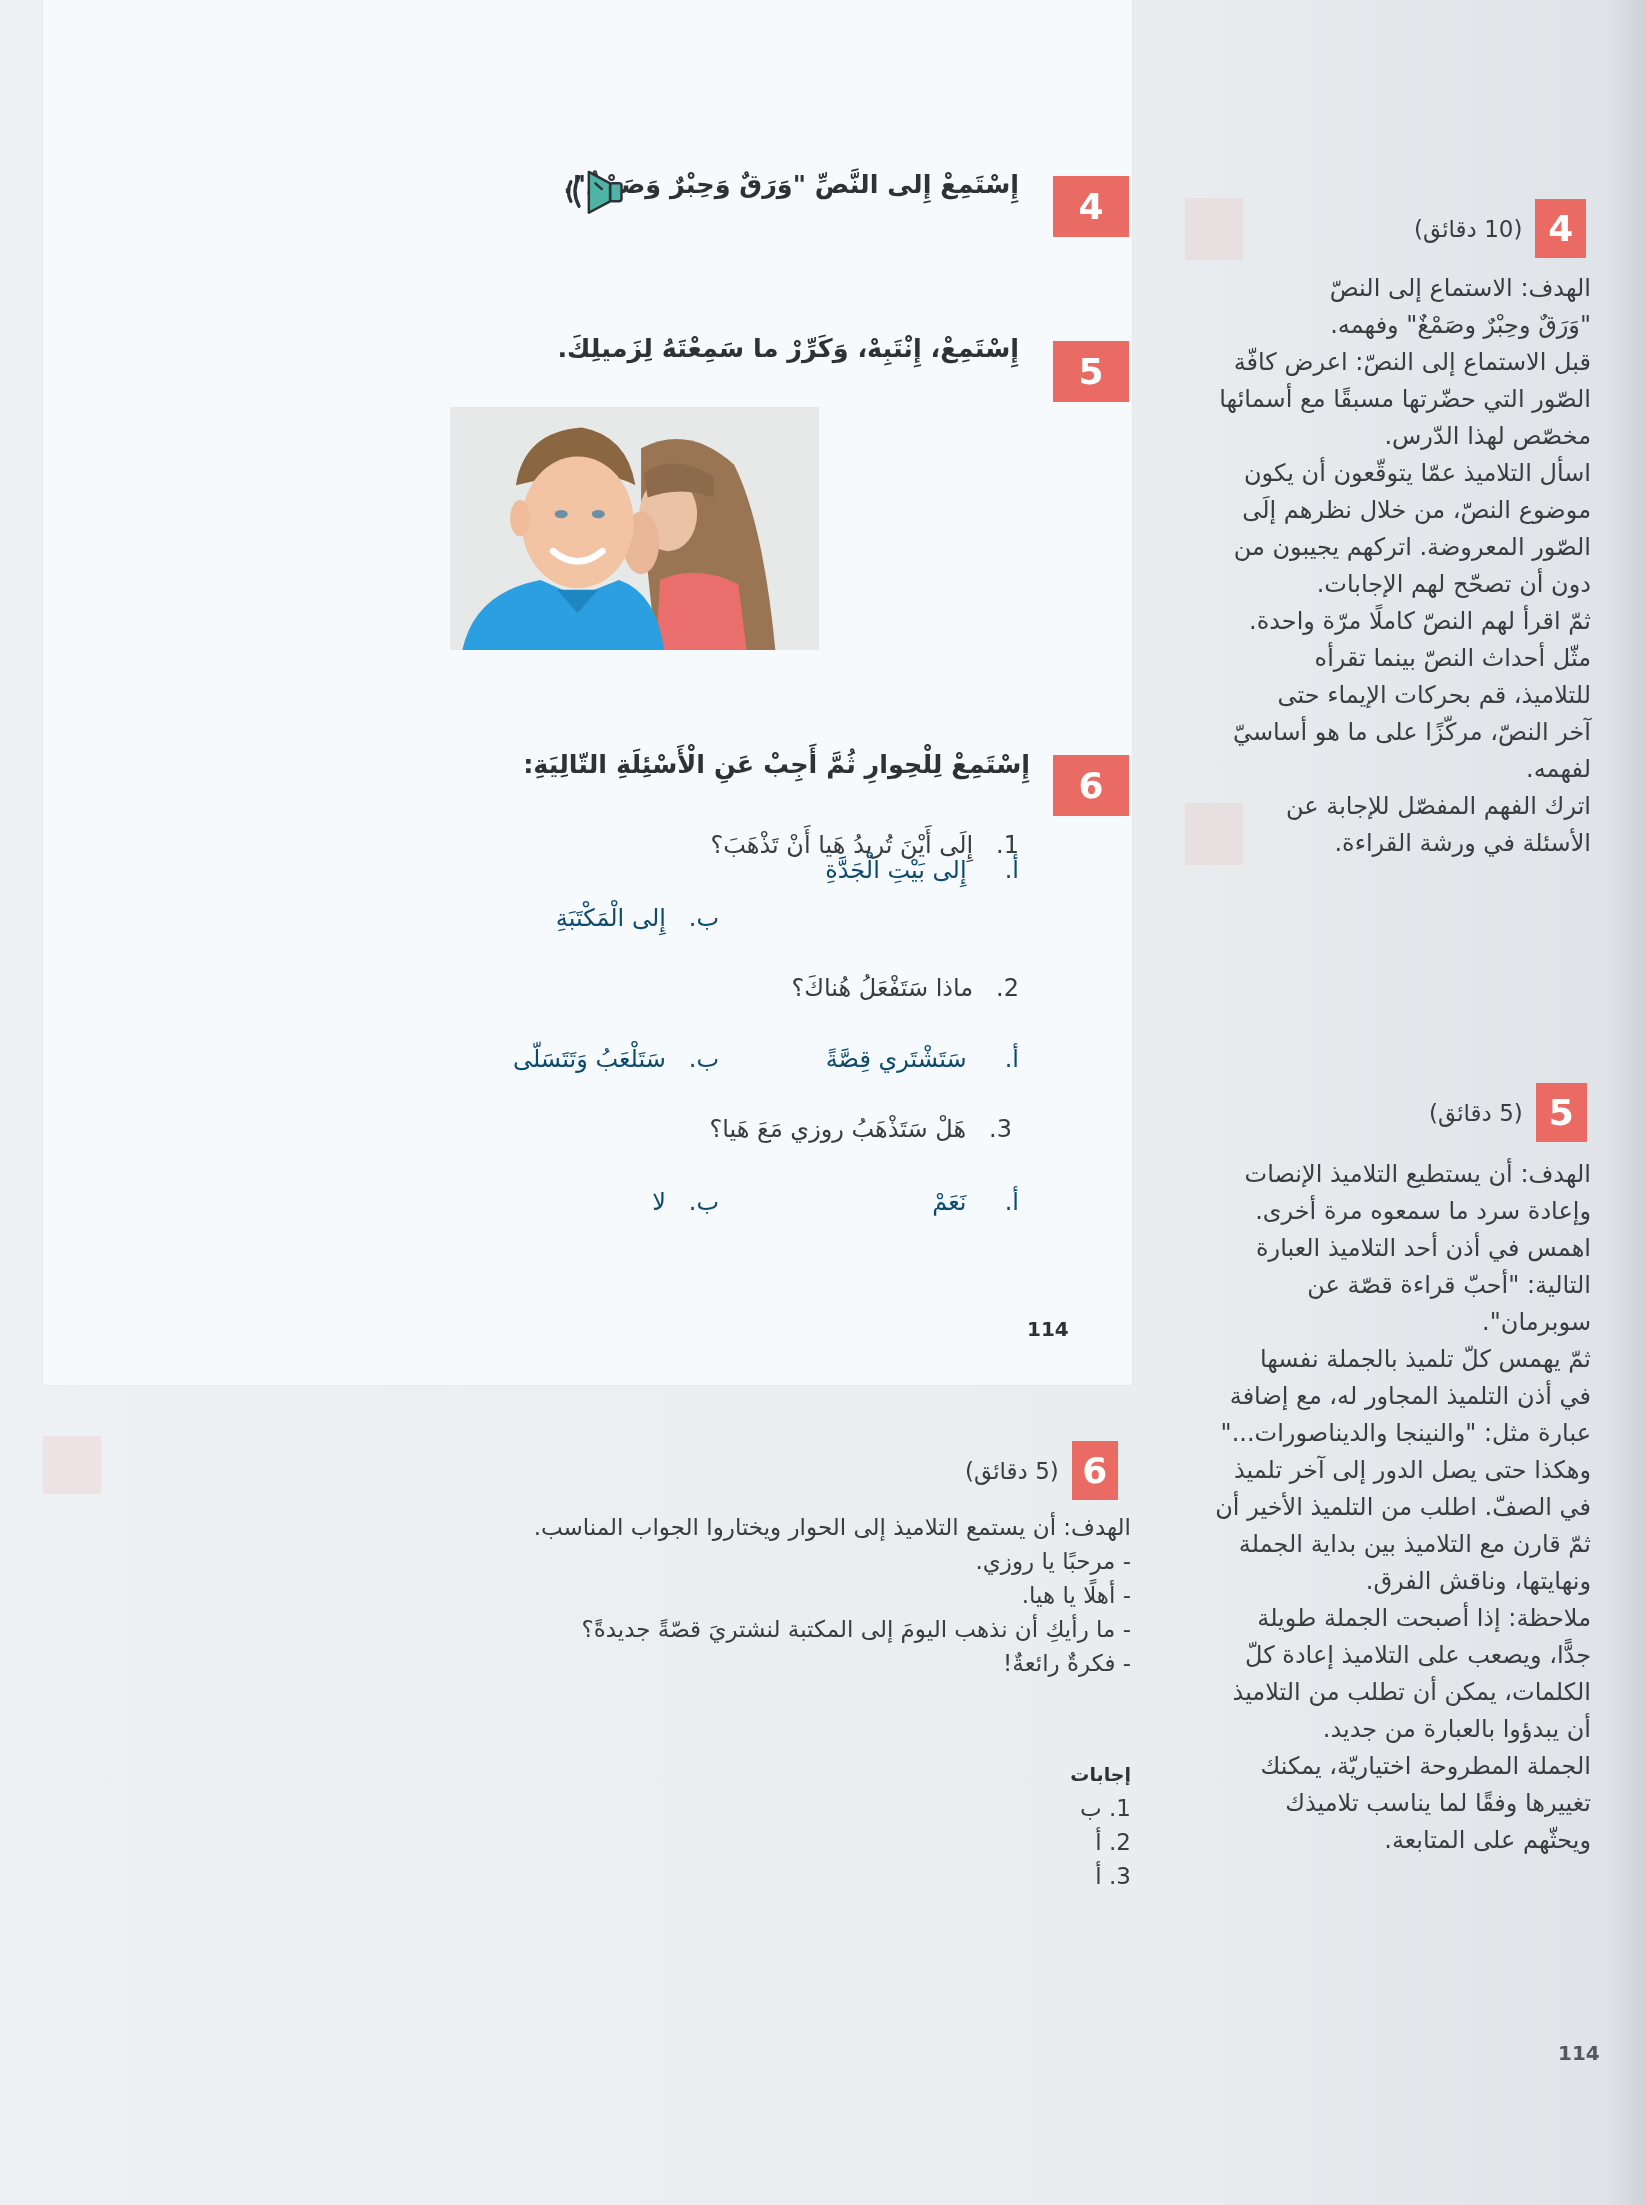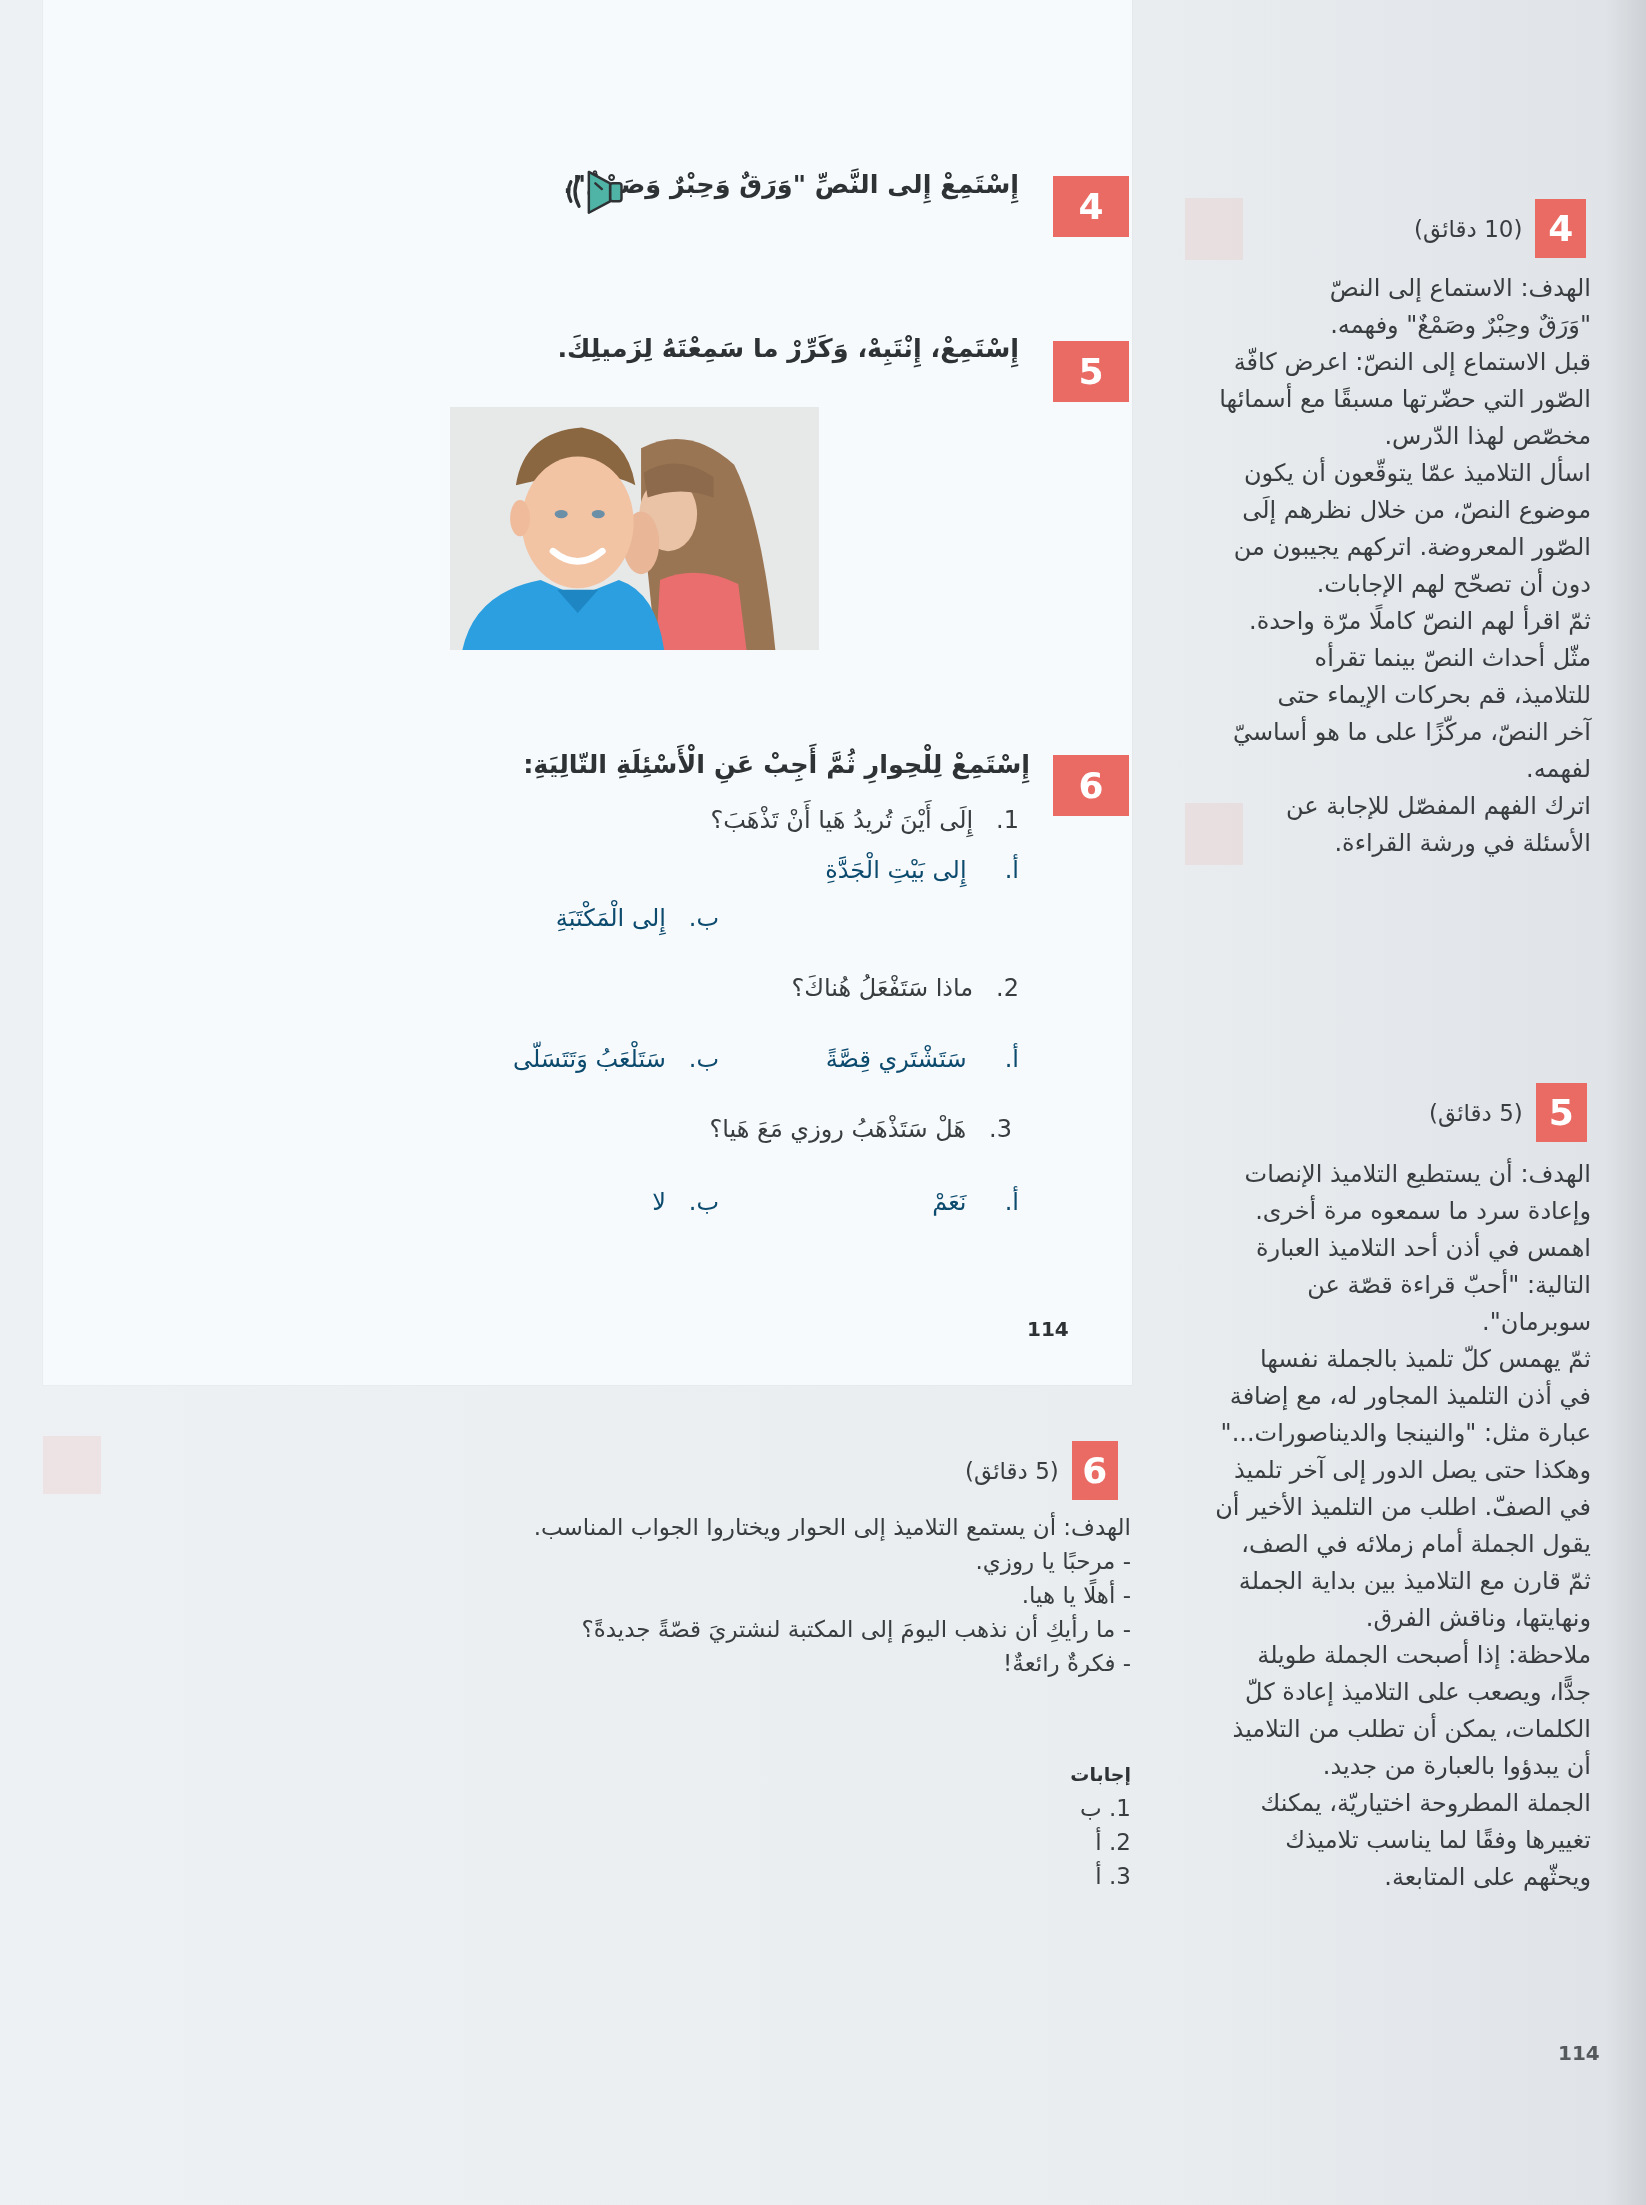--- a/index.html
+++ b/index.html
@@ -126,21 +126,21 @@
       <path d="M15 295 Q30 225 110 210 L155 230 L205 210 Q250 225 260 295 Z" fill="#2b9fe0"></path>
       <path d="M130 222 L155 250 L180 222" fill="#1f86c4"></path>
     </svg>
   </div>
 
   <div class="num-box" style="left:1010px;top:755px;">
     <span>6</span>
   </div>
   <div class="ex-title" style="right:102px;top:749px;">إِسْتَمِعْ لِلْحِوارِ ثُمَّ أَجِبْ عَنِ الْأَسْئِلَةِ التّالِيَةِ:</div>
 
-  <div class="q-line" style="right:113px;top:806px;">
+  <div class="q-line" style="right:113px;top:831px;">
     <span>1.</span>&nbsp;&nbsp;
     <span>إِلَى أَيْنَ تُريدُ هَيا أَنْ تَذْهَبَ؟</span>
   </div>
   <div class="opt" style="right:113px;top:856px;">
     <span>أ.</span>&nbsp;&nbsp;&nbsp;&nbsp;
     <span>إِلى بَيْتِ الْجَدَّةِ</span>
   </div>
   <div class="opt" style="right:413px;top:904px;">
     <span>ب.</span>&nbsp;&nbsp;
     <span>إِلى الْمَكْتَبَةِ</span>
@@ -210,21 +210,20 @@
   <p>الهدف: أن يستطيع التلاميذ الإنصات</p>
   <p>وإعادة سرد ما سمعوه مرة أخرى.</p>
   <p>اهمس في أذن أحد التلاميذ العبارة</p>
   <p>التالية: "أحبّ قراءة قصّة عن</p>
   <p>سوبرمان".</p>
   <p>ثمّ يهمس كلّ تلميذ بالجملة نفسها</p>
   <p>في أذن التلميذ المجاور له، مع إضافة</p>
   <p>عبارة مثل: "والنينجا والديناصورات..."</p>
   <p>وهكذا حتى يصل الدور إلى آخر تلميذ</p>
   <p>في الصفّ. اطلب من التلميذ الأخير أن</p>
-  <p>يقول الجملة أمام زملائه في الصف،</p>
   <p>ثمّ قارن مع التلاميذ بين بداية الجملة</p>
   <p>ونهايتها، وناقش الفرق.</p>
   <p>ملاحظة: إذا أصبحت الجملة طويلة</p>
   <p>جدًّا، ويصعب على التلاميذ إعادة كلّ</p>
   <p>الكلمات، يمكن أن تطلب من التلاميذ</p>
   <p>أن يبدؤوا بالعبارة من جديد.</p>
   <p>الجملة المطروحة اختياريّة، يمكنك</p>
   <p>تغييرها وفقًا لما يناسب تلاميذك</p>
   <p>ويحثّهم على المتابعة.</p>
 </div>

